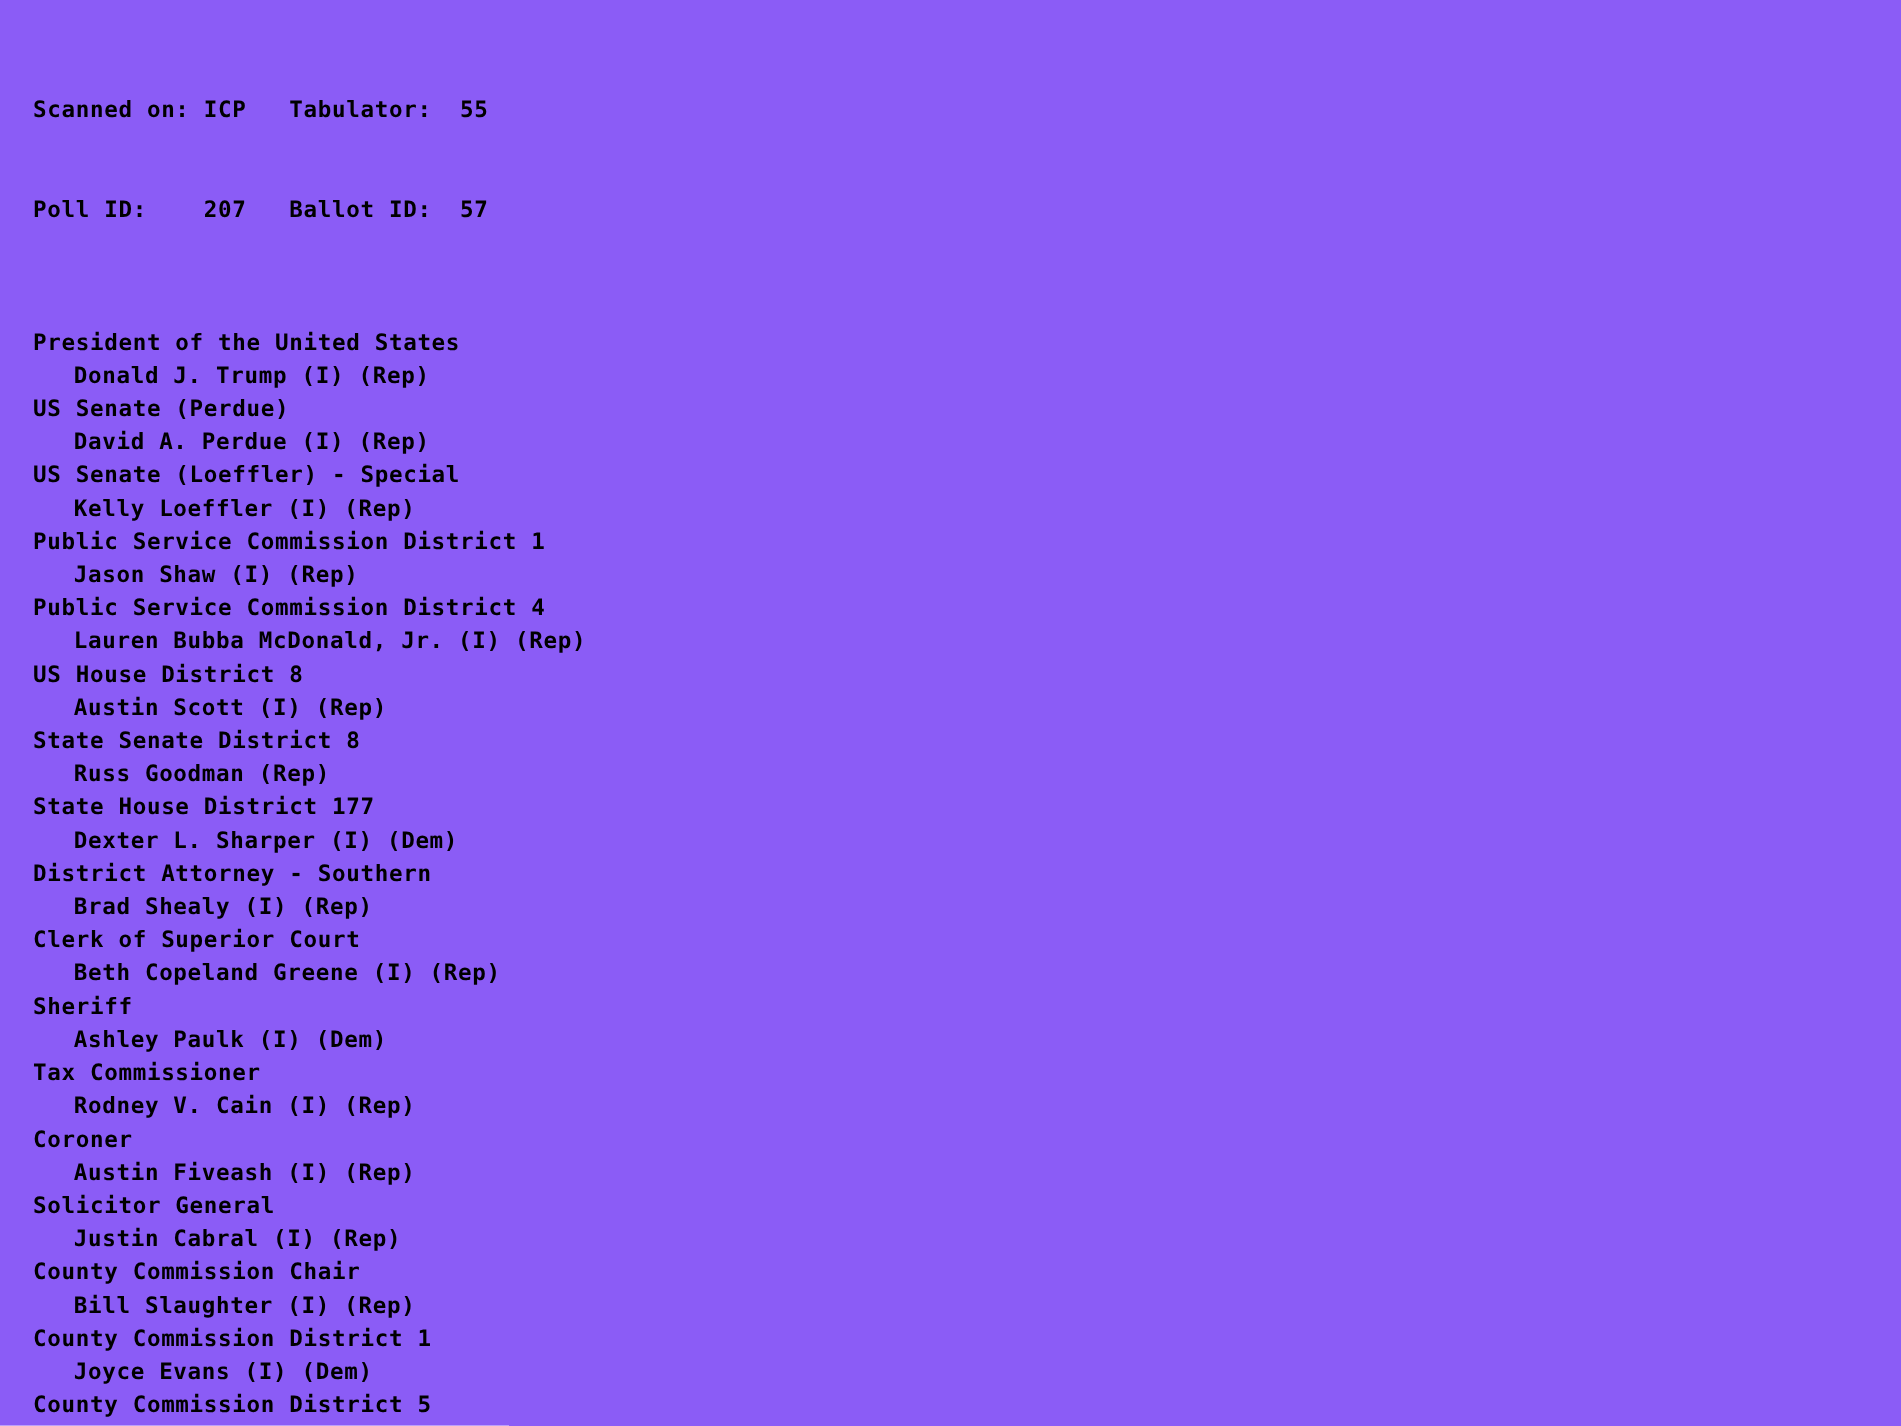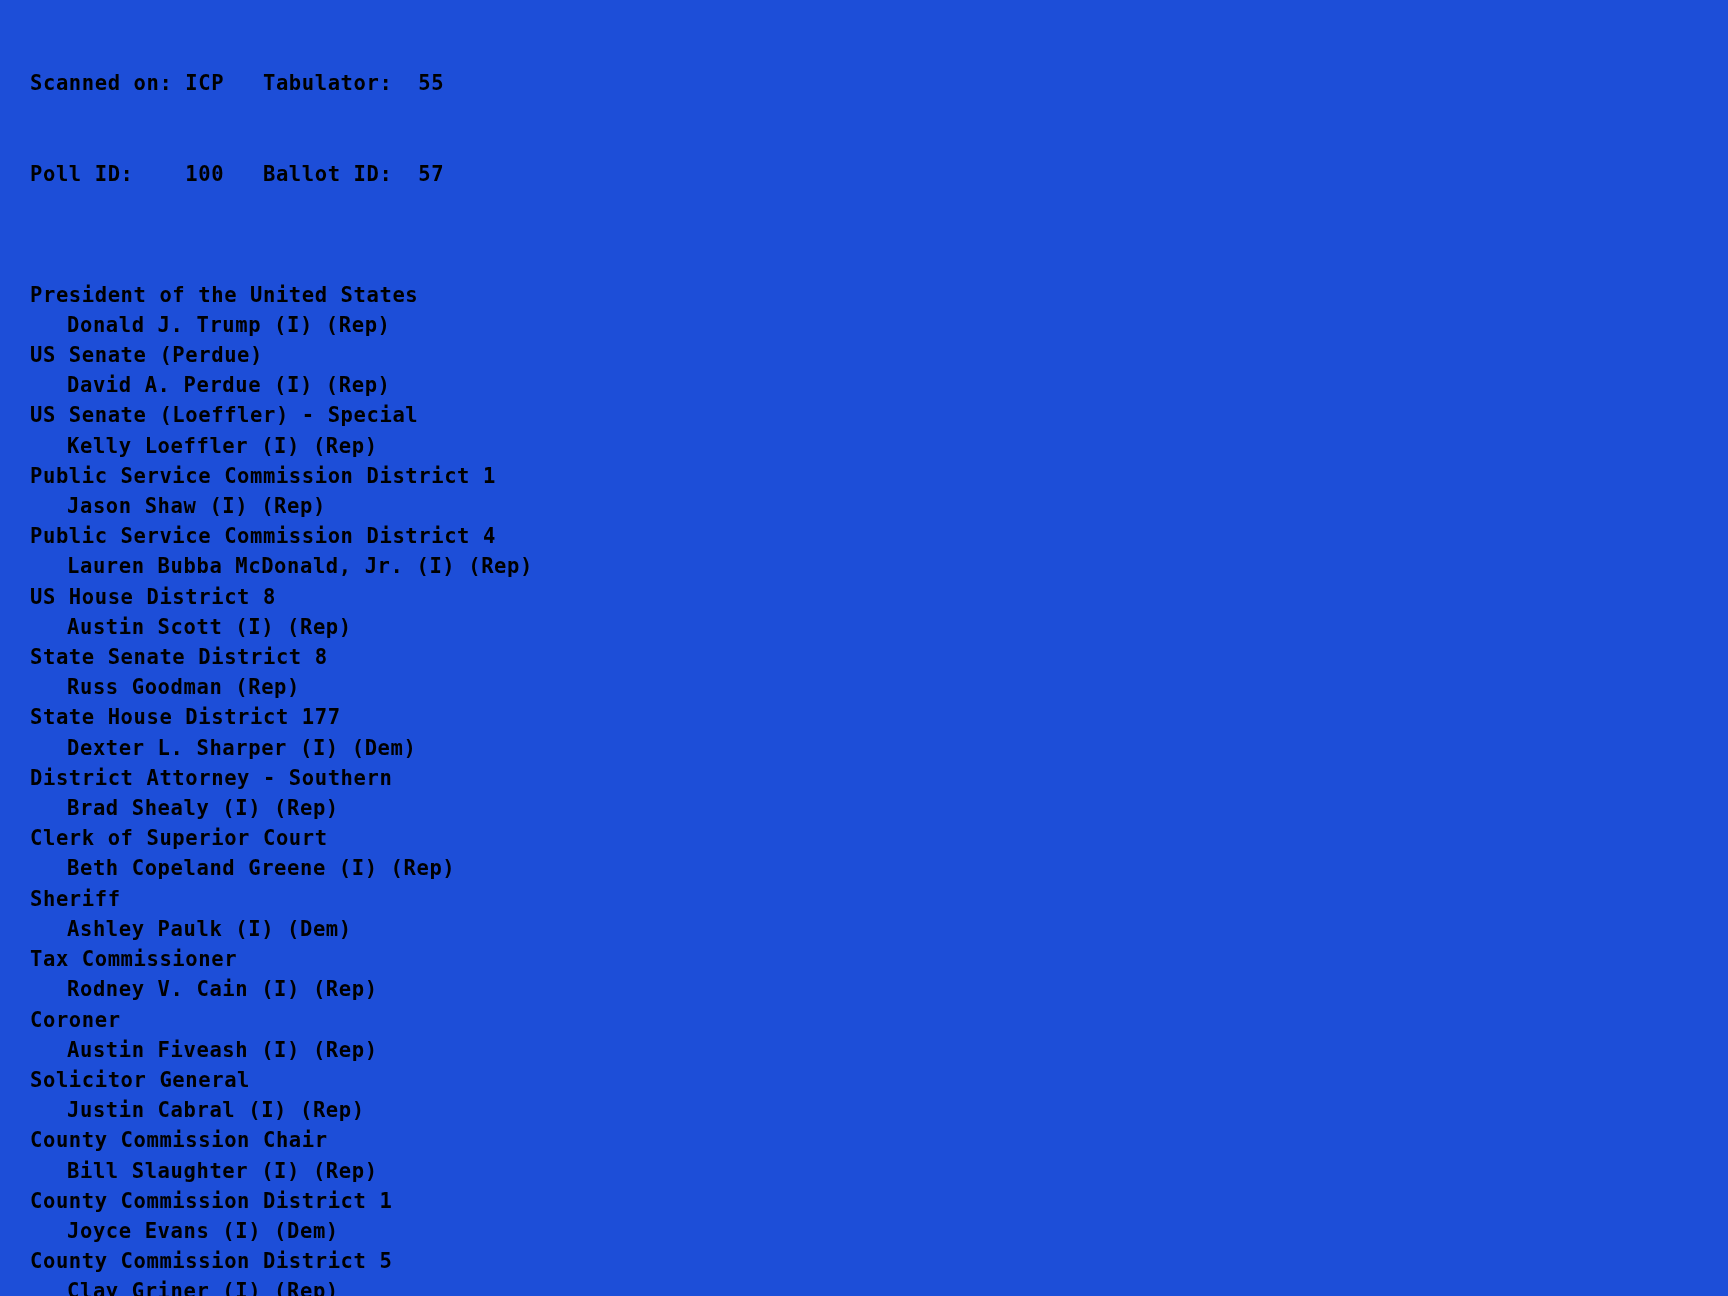--- a/index.html
+++ b/index.html
@@ -10,22 +10,22 @@
   body {
     width: 1728px;
     height: 1296px;
     overflow: hidden;
     font-family: "DejaVu Sans Mono", "Liberation Mono", monospace;
   }
   .sheet {
     box-sizing: border-box;
     width: 1728px;
     height: 1296px;
-    padding: 8px 0 0 30px;
-    background: #1d4ed8;
+    padding: 24px 0 0 30px;
+    background: #8b5cf6;
     color: #000000;
   }
   .ballot-text {
     font-family: "DejaVu Sans Mono", "Liberation Mono", monospace;
     font-size: 20.5px;
     font-weight: 700;
     line-height: 30.2px;
     letter-spacing: 0.6px;
     white-space: pre;
     color: #000000;
@@ -44,18 +44,18 @@
     width: 3ch;
   }
 </style>
 </head>
 <body>
 
 <div class="sheet">
 
   <div class="ballot-text header-block">
     <div class="contest-line">Scanned on: ICP   Tabulator:  55</div>
-    <div class="contest-line">Poll ID:    100   Ballot ID:  57</div>
+    <div class="contest-line">Poll ID:    207   Ballot ID:  57</div>
   </div>
 
   <div class="ballot-text" id="contest-list"><div class="contest-line">President of the United States</div><div class="choice-line"><span class="indent"></span><span>Donald J. Trump (I) (Rep)</span></div><div class="contest-line">US Senate (Perdue)</div><div class="choice-line"><span class="indent"></span><span>David A. Perdue (I) (Rep)</span></div><div class="contest-line">US Senate (Loeffler) - Special</div><div class="choice-line"><span class="indent"></span><span>Kelly Loeffler (I) (Rep)</span></div><div class="contest-line">Public Service Commission District 1</div><div class="choice-line"><span class="indent"></span><span>Jason Shaw (I) (Rep)</span></div><div class="contest-line">Public Service Commission District 4</div><div class="choice-line"><span class="indent"></span><span>Lauren Bubba McDonald, Jr. (I) (Rep)</span></div><div class="contest-line">US House District 8</div><div class="choice-line"><span class="indent"></span><span>Austin Scott (I) (Rep)</span></div><div class="contest-line">State Senate District 8</div><div class="choice-line"><span class="indent"></span><span>Russ Goodman (Rep)</span></div><div class="contest-line">State House District 177</div><div class="choice-line"><span class="indent"></span><span>Dexter L. Sharper (I) (Dem)</span></div><div class="contest-line">District Attorney - Southern</div><div class="choice-line"><span class="indent"></span><span>Brad Shealy (I) (Rep)</span></div><div class="contest-line">Clerk of Superior Court</div><div class="choice-line"><span class="indent"></span><span>Beth Copeland Greene (I) (Rep)</span></div><div class="contest-line">Sheriff</div><div class="choice-line"><span class="indent"></span><span>Ashley Paulk (I) (Dem)</span></div><div class="contest-line">Tax Commissioner</div><div class="choice-line"><span class="indent"></span><span>Rodney V. Cain (I) (Rep)</span></div><div class="contest-line">Coroner</div><div class="choice-line"><span class="indent"></span><span>Austin Fiveash (I) (Rep)</span></div><div class="contest-line">Solicitor General</div><div class="choice-line"><span class="indent"></span><span>Justin Cabral (I) (Rep)</span></div><div class="contest-line">County Commission Chair</div><div class="choice-line"><span class="indent"></span><span>Bill Slaughter (I) (Rep)</span></div><div class="contest-line">County Commission District 1</div><div class="choice-line"><span class="indent"></span><span>Joyce Evans (I) (Dem)</span></div><div class="contest-line">County Commission District 5</div><div class="choice-line"><span class="indent"></span><span>Clay Griner (I) (Rep)</span></div></div>
 
 </div>
 
 </body></html>

